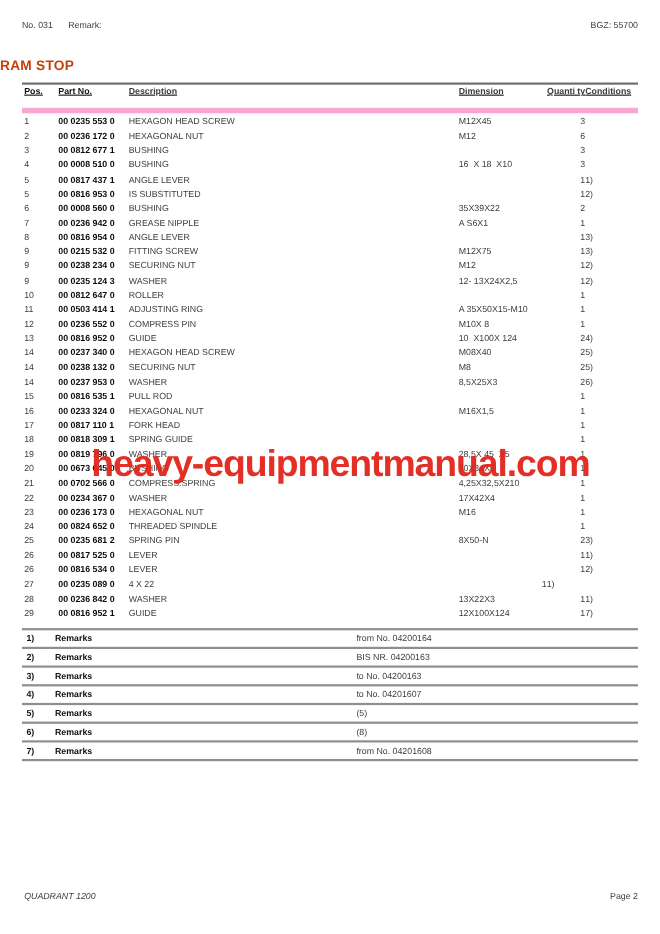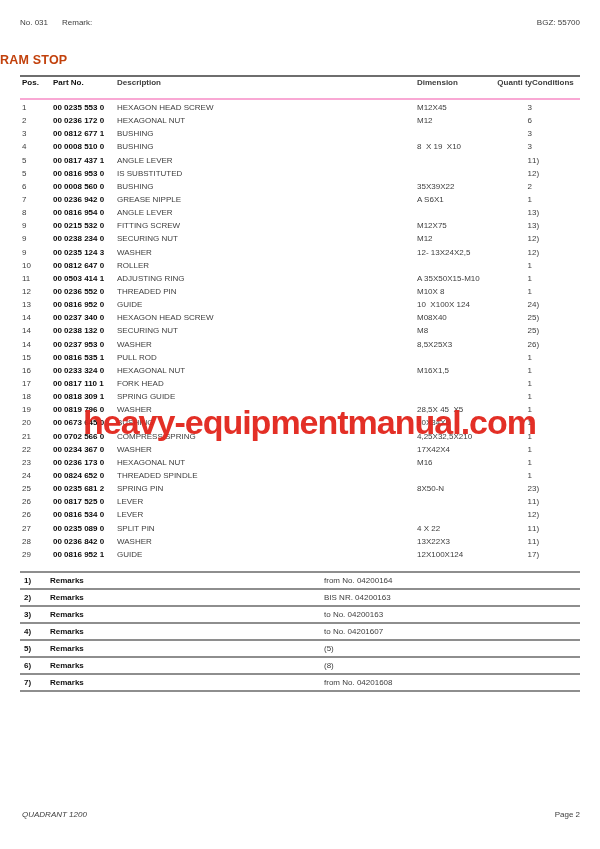--- a/index.html
+++ b/index.html
@@ -12,23 +12,23 @@
   .meta-left{position:absolute;left:0;top:0;}
   .meta-left .gap{display:inline-block;width:14px;}
   .meta-right{position:absolute;right:0;top:0;}
   
   .title{position:absolute;top:53px;left:0;width:100%;text-align:left;
     font-size:12.5px;font-weight:700;color:#c2410c;letter-spacing:0.2px;}
   
   .parts{position:absolute;top:75px;left:20px;width:560px;}
   .phead{
     display:grid;grid-template-columns:33px 64px 300px 80px 35px 48px;
-    border-top:2px solid #6e6e6e;border-bottom:2px solid #f9a8d4;
+    border-top:2px solid #6e6e6e;border-bottom:5px solid #f9a8d4;
     padding:2px 0 1px 0;min-height:18px;
-    font-weight:700;color:#111;font-size:8px;line-height:8.5px;
+    font-weight:700;color:#111;font-size:8px;line-height:8.5px;text-decoration:underline;
   }
   .pbody{padding-top:1px;}
   .prow{display:grid;grid-template-columns:33px 64px 300px 80px 35px 48px;height:13.15px;}
   .pcell{font-size:8px;line-height:13.15px;white-space:pre;overflow:hidden;}
   .phead .pcell{line-height:8.5px;white-space:normal;}
   .pcell.pos{padding-left:2px;color:#3d3d3d;}
   .phead .pcell.pos{color:#111;}
   .pcell.part{font-weight:700;color:#0a0a0a;}
   .phead .pcell.part{color:#111;}
   .pcell.desc{color:#3d3d3d;}
@@ -96,21 +96,21 @@
           <div class="pcell part">00 0812 677 1</div>
           <div class="pcell desc">BUSHING</div>
           <div class="pcell dim"></div>
           <div class="pcell qty">3</div>
           <div class="pcell cond"></div>
         </div>
         <div class="prow">
           <div class="pcell pos">4</div>
           <div class="pcell part">00 0008 510 0</div>
           <div class="pcell desc">BUSHING</div>
-          <div class="pcell dim">8  X 19  X10</div>
+          <div class="pcell dim">16  X 18  X10</div>
           <div class="pcell qty">3</div>
           <div class="pcell cond"></div>
         </div>
         <div class="prow">
           <div class="pcell pos">5</div>
           <div class="pcell part">00 0817 437 1</div>
           <div class="pcell desc">ANGLE LEVER</div>
           <div class="pcell dim"></div>
           <div class="pcell qty">1</div>
           <div class="pcell cond">1)</div>
@@ -183,21 +183,21 @@
           <div class="pcell pos">11</div>
           <div class="pcell part">00 0503 414 1</div>
           <div class="pcell desc">ADJUSTING RING</div>
           <div class="pcell dim">A 35X50X15-M10</div>
           <div class="pcell qty">1</div>
           <div class="pcell cond"></div>
         </div>
         <div class="prow">
           <div class="pcell pos">12</div>
           <div class="pcell part">00 0236 552 0</div>
-          <div class="pcell desc">THREADED PIN</div>
+          <div class="pcell desc">COMPRESS PIN</div>
           <div class="pcell dim">M10X 8</div>
           <div class="pcell qty">1</div>
           <div class="pcell cond"></div>
         </div>
         <div class="prow">
           <div class="pcell pos">13</div>
           <div class="pcell part">00 0816 952 0</div>
           <div class="pcell desc">GUIDE</div>
           <div class="pcell dim">10  X100X 124</div>
           <div class="pcell qty">2</div>
@@ -327,21 +327,20 @@
           <div class="pcell pos">26</div>
           <div class="pcell part">00 0816 534 0</div>
           <div class="pcell desc">LEVER</div>
           <div class="pcell dim"></div>
           <div class="pcell qty">1</div>
           <div class="pcell cond">2)</div>
         </div>
         <div class="prow">
           <div class="pcell pos">27</div>
           <div class="pcell part">00 0235 089 0</div>
-          <div class="pcell desc">SPLIT PIN</div>
           <div class="pcell dim">4 X 22</div>
           <div class="pcell qty">1</div>
           <div class="pcell cond">1)</div>
         </div>
         <div class="prow">
           <div class="pcell pos">28</div>
           <div class="pcell part">00 0236 842 0</div>
           <div class="pcell desc">WASHER</div>
           <div class="pcell dim">13X22X3</div>
           <div class="pcell qty">1</div>

